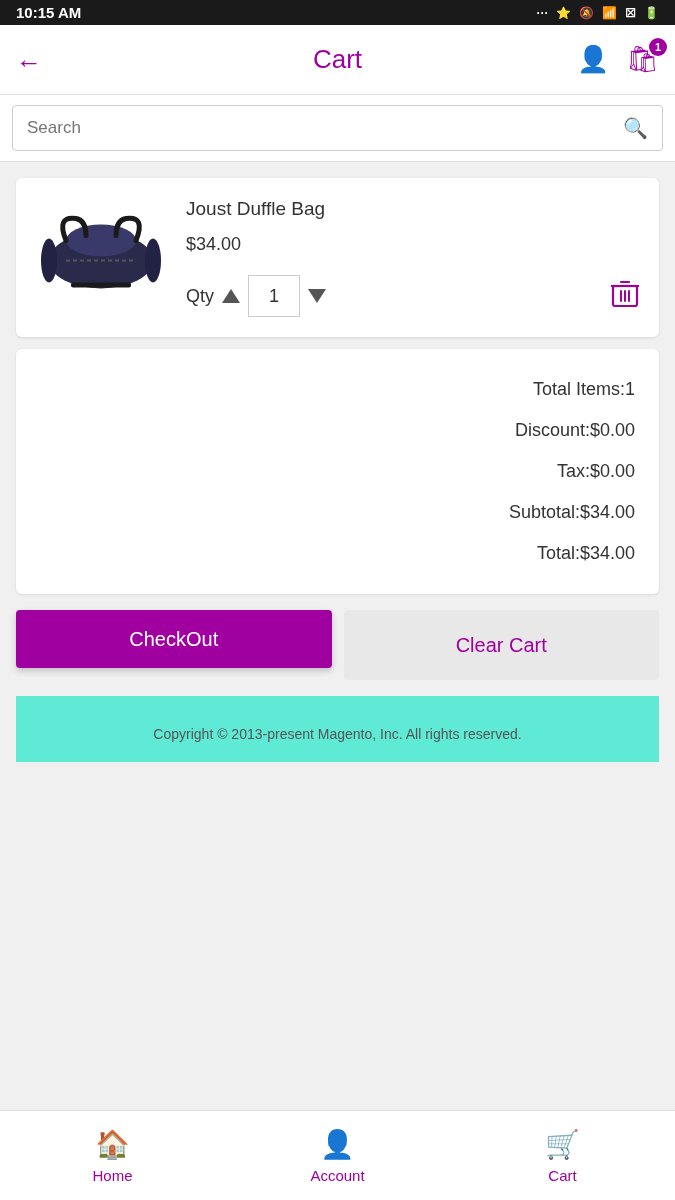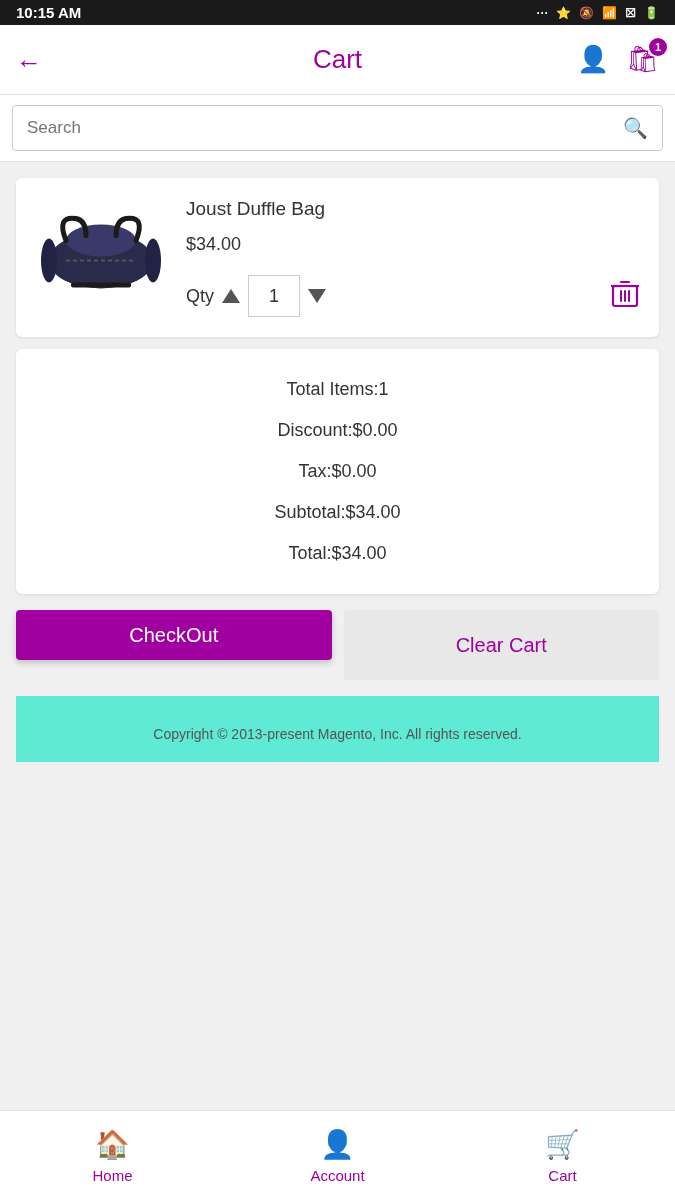--- a/index.html
+++ b/index.html
@@ -204,21 +204,21 @@
     
     .summary-card {
       background: white;
       border-radius: 6px;
       padding: 20px 24px;
       margin-bottom: 16px;
       box-shadow: 0 1px 3px rgba(0,0,0,0.1);
     }
     .summary-row {
       display: flex;
-      justify-content: center;
+      justify-content: flex-end;
       align-items: center;
       padding: 10px 0;
       font-size: 18px;
       color: #333;
     }
     .summary-row:not(:last-child) {
       border-bottom: none;
     }
 
     
@@ -226,21 +226,21 @@
       display: flex;
       gap: 12px;
       margin-bottom: 16px;
     }
     .checkout-btn {
       flex: 1;
       background: #a000a0;
       color: white;
       border: none;
       border-radius: 4px;
-      height: 50px;
+      height: 58px;
       font-size: 20px;
       font-weight: 500;
       cursor: pointer;
       box-shadow: 0 3px 6px rgba(0,0,0,0.2);
     }
     .clear-cart-btn {
       flex: 1;
       background: #e8e8e8;
       color: #a000a0;
       border: none;

